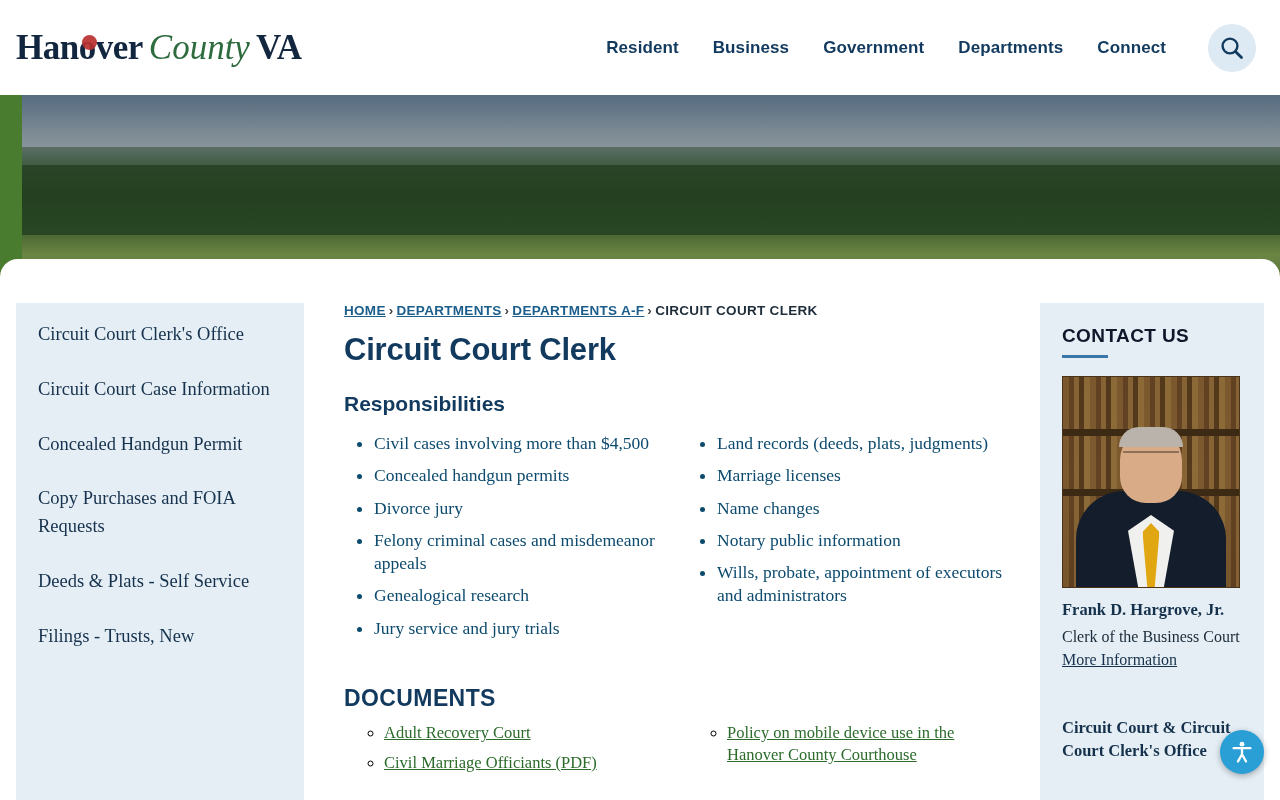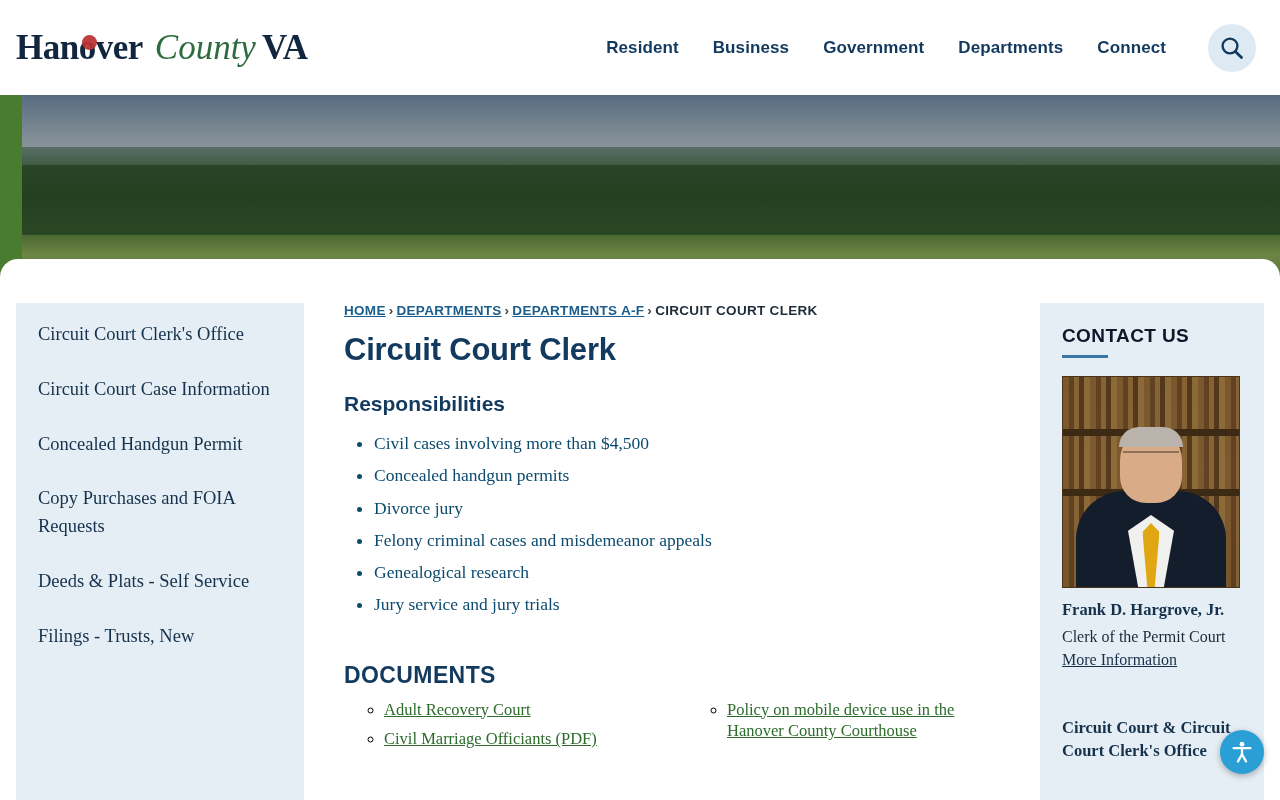--- a/index.html
+++ b/index.html
@@ -45,21 +45,21 @@
     width: 15px; height: 15px;
     border-radius: 50%;
     background: #b8312f;
     opacity: 0.92;
   }
   .logo .l2 {
     font-family: "Liberation Serif", serif;
     font-style: italic;
     font-size: 35px;
     color: #2e6b3e;
-    margin-left: 12px;
+    margin-left: 6px;
   }
   .logo .l3 {
     font-family: "Liberation Serif", serif;
     font-weight: bold;
     font-size: 35px;
     color: #12273f;
     margin-left: 6px;
   }
 
   .nav {
@@ -440,20 +440,27 @@
 
       <div class="resp-cols">
         <ul>
           <li>Civil cases involving more than $4,500</li>
           <li>Concealed handgun permits</li>
           <li>Divorce jury</li>
           <li>Felony criminal cases and misdemeanor appeals</li>
           <li>Genealogical research</li>
           <li>Jury service and jury trials</li>
         </ul>
+        <ul>
+          <li>Land records (deeds, plats, judgments)</li>
+          <li>Marriage licenses</li>
+          <li>Name changes</li>
+          <li>Notary public information</li>
+          <li>Wills, probate, appointment of executors and administrators</li>
+        </ul>
       </div>
 
       <h2 class="docs-title">DOCUMENTS</h2>
 
       <div class="docs-cols">
         <ul>
           <li><a href="#">Adult Recovery Court</a></li>
           <li><a href="#">Civil Marriage Officiants (PDF)</a></li>
         </ul>
         <ul>
@@ -473,21 +480,21 @@
         <div class="shelf" style="top:112px"></div>
         <div class="suit"></div>
         <div class="shirt"></div>
         <div class="tie"></div>
         <div class="head"></div>
         <div class="hair"></div>
         <div class="glasses"></div>
       </div>
 
       <div class="contact-name">Frank D. Hargrove, Jr.</div>
-      <div class="contact-role">Clerk of the Permit Court</div>
+      <div class="contact-role">Clerk of the Business Court</div>
       <a href="#" class="contact-link">More Information</a>
       <div class="office-name">Circuit Court &amp; Circuit Court Clerk's Office</div>
     </aside>
   </div>
 
   <div class="a11y-fab">
     <span>
       <svg width="26" height="26" viewBox="0 0 26 26">
         <circle cx="13" cy="5.2" r="2.4" fill="#ffffff"></circle>
         <path d="M4.6 9.2 H21.4" stroke="#ffffff" stroke-width="2.3" stroke-linecap="round"></path>

